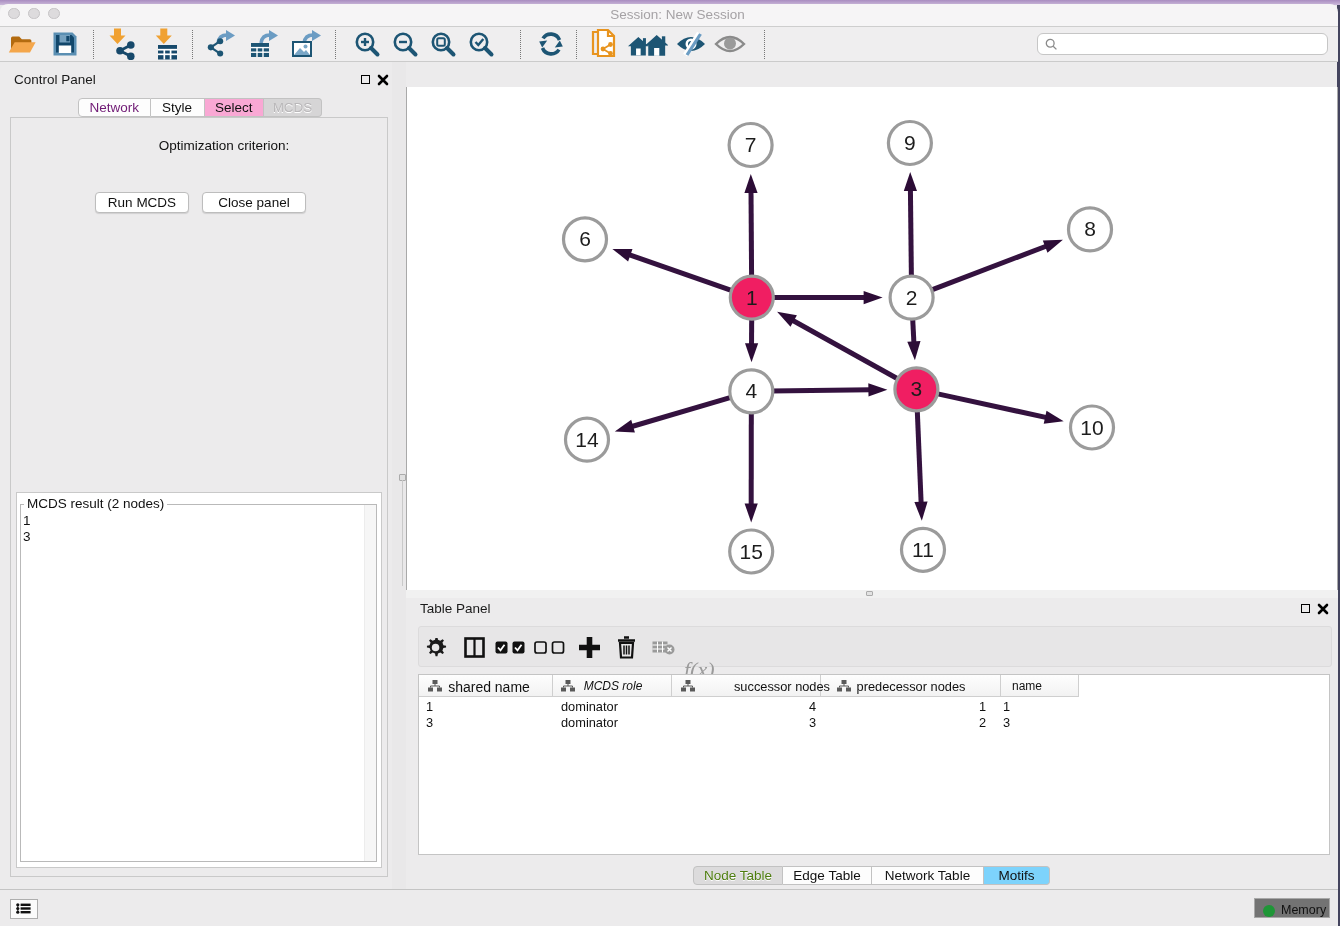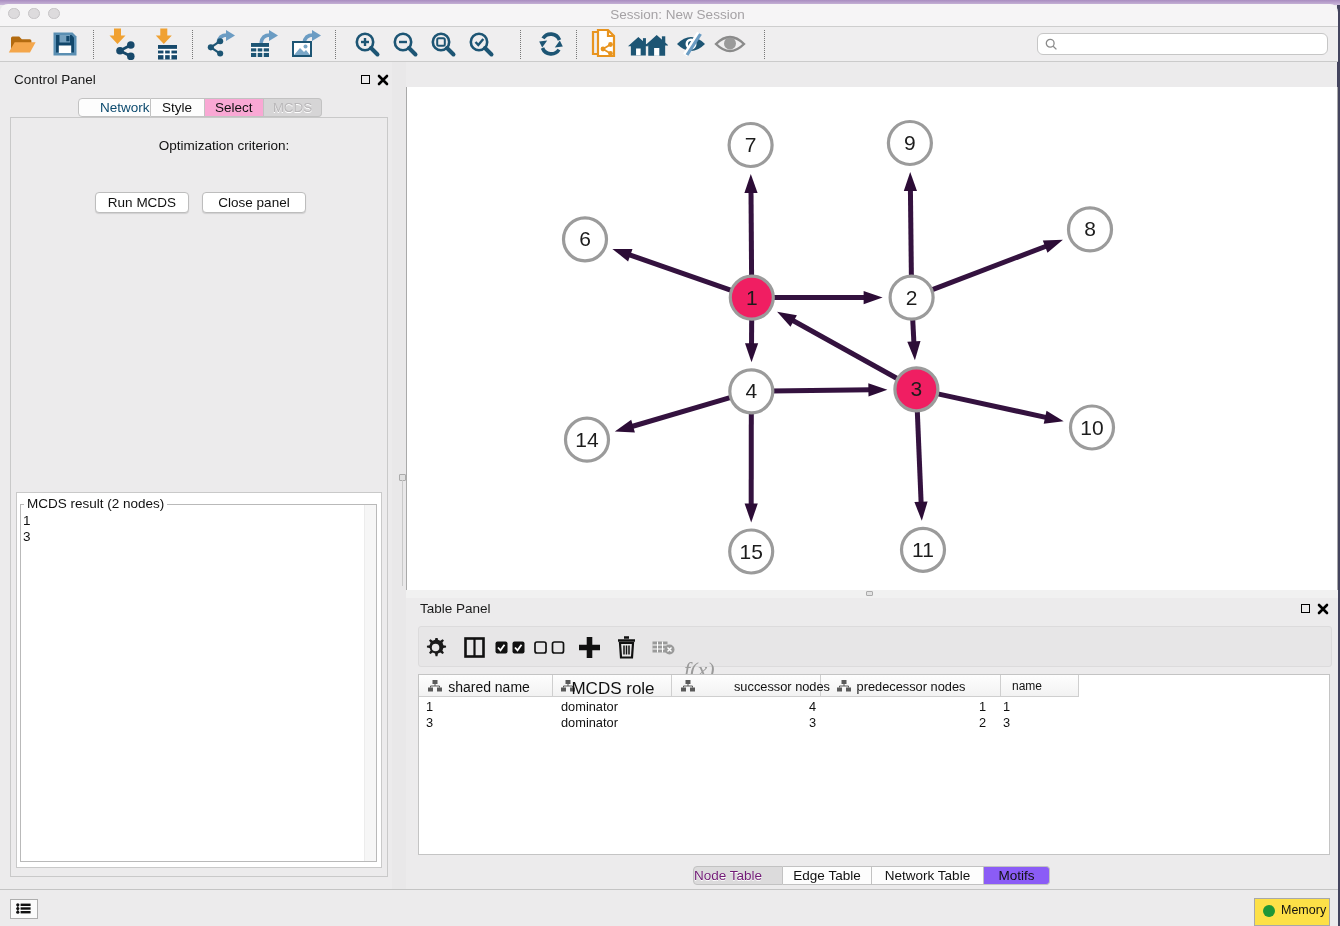--- a/index.html
+++ b/index.html
@@ -183,21 +183,21 @@
 </div>
 
 <div class="abs" style="left:0;top:62px;width:392px;height:828px;background:#ecebec;">
   <div class="abs" style="left:14px;top:10px;font-size:13.5px;color:#1a1a1a;">Control Panel</div>
   <div class="abs" style="left:361px;top:13px;width:9px;height:9px;border:1.6px solid #000;"></div>
   <svg class="abs" style="left:377px;top:12px;" width="12" height="12" viewBox="0 0 12 12">
       <path d="M2 2 L10 10 M10 2 L2 10" stroke="#000" stroke-width="2.6" stroke-linecap="round"></path>
     </svg>
 
   <div class="abs" style="left:78px;top:36px;width:244px;height:19px;font-size:13.5px;">
-    <div class="abs" style="left:0;top:0;width:72.5px;height:19px;background:#fdfdfd;border:1px solid #c2c2c2;border-radius:4px 0 0 4px;text-align:right;line-height:18px;color:#0c4a6e;">Network</div>
+    <div class="abs" style="left:0;top:0;width:72.5px;height:19px;background:#fdfdfd;border:1px solid #c2c2c2;border-radius:4px 0 0 4px;text-align:center;line-height:18px;color:#701a75;">Network</div>
     <div class="abs" style="left:72.5px;top:0;width:54px;height:19px;background:#fdfdfd;border:1px solid #c2c2c2;border-left:none;text-align:center;line-height:18px;color:#111;">Style</div>
     <div class="abs" style="left:126.5px;top:0;width:59.5px;height:19px;background:#f9a8d4;border:1px solid #c2c2c2;border-left:none;text-align:center;line-height:18px;color:#111;">Select</div>
     <div class="abs" style="left:186px;top:0;width:58px;height:19px;background:#d6d5d6;border:1px solid #c2c2c2;border-left:none;border-radius:0 4px 4px 0;text-align:center;line-height:18px;color:#b9b7b9;text-shadow:0 1px 0 #fff;">MCDS</div>
   </div>
 
   <div class="abs" style="left:10px;top:55px;width:378px;height:760px;border:1px solid #c9c9c9;background:#ecebec;"></div>
 
   <div class="abs" style="left:0;top:76px;width:392px;text-align:center;font-size:13.5px;color:#111;margin-left:28px;">Optimization criterion:</div>
 
 
@@ -370,56 +370,56 @@
         </svg>
 <svg class="abs" style="left:418px;top:5px;" width="14" height="12" viewBox="0 0 14 12">
           <g fill="#5a5a5a">
             <rect x="4.5" y="0" width="5" height="4"></rect>
             <rect x="0" y="7.5" width="5" height="4"></rect>
             <rect x="9" y="7.5" width="5" height="4"></rect>
           </g>
           <path d="M7 4 V6 M2.5 7.5 V6 H11.5 V7.5" fill="none" stroke="#5a5a5a" stroke-width="1"></path>
         </svg>
 <div class="abs" style="left:-10px;top:3.5px;width:160px;text-align:center;font-size:14px;color:#111;">shared name</div>
-<div class="abs" style="left:114px;top:3.5px;width:160px;text-align:center;font-size:17px;color:#111;">MCDS role</div>
+<div class="abs" style="left:114px;top:3.5px;width:160px;text-align:center;font-size:12px;color:#111;font-style:italic;">MCDS role</div>
 <div class="abs" style="left:251px;top:3.5px;width:160px;text-align:right;font-size:12.8px;color:#111;">successor nodes</div>
 <div class="abs" style="left:412px;top:3.5px;width:160px;text-align:center;font-size:12.8px;color:#111;">predecessor nodes</div>
 <div class="abs" style="left:528px;top:3.5px;width:160px;text-align:center;font-size:12px;color:#111;">name</div>
 </div>
     <div class="abs" style="left:7px;top:24px;font-size:12.8px;color:#111;">1</div>
 <div class="abs" style="left:142px;top:24px;font-size:12.8px;color:#111;">dominator</div>
 <div class="abs" style="left:297px;top:24px;width:100px;text-align:right;font-size:12.8px;color:#111;">4</div>
 <div class="abs" style="left:467px;top:24px;width:100px;text-align:right;font-size:12.8px;color:#111;">1</div>
 <div class="abs" style="left:584px;top:24px;font-size:12.8px;color:#111;">1</div>
 <div class="abs" style="left:7px;top:40px;font-size:12.8px;color:#111;">3</div>
 <div class="abs" style="left:142px;top:40px;font-size:12.8px;color:#111;">dominator</div>
 <div class="abs" style="left:297px;top:40px;width:100px;text-align:right;font-size:12.8px;color:#111;">3</div>
 <div class="abs" style="left:467px;top:40px;width:100px;text-align:right;font-size:12.8px;color:#111;">2</div>
 <div class="abs" style="left:584px;top:40px;font-size:12.8px;color:#111;">3</div>
   </div>
 
   <div class="abs" style="left:287px;top:268px;width:357px;height:19px;font-size:13.5px;">
-    <div class="abs" style="left:0;top:0;width:90px;height:19px;background:#dcdbdc;border:1px solid #c2c2c2;border-radius:4px 0 0 4px;text-align:left;line-height:18px;color:#701a75;text-shadow:0 1px 0 #fff;">Node Table</div>
+    <div class="abs" style="left:0;top:0;width:90px;height:19px;background:#dcdbdc;border:1px solid #c2c2c2;border-radius:4px 0 0 4px;text-align:center;line-height:18px;color:#4d7c0f;text-shadow:0 1px 0 #fff;">Node Table</div>
     <div class="abs" style="left:90px;top:0;width:89px;height:19px;background:#fdfdfd;border:1px solid #c2c2c2;border-left:none;text-align:center;line-height:18px;color:#111;">Edge Table</div>
     <div class="abs" style="left:179px;top:0;width:112px;height:19px;background:#fdfdfd;border:1px solid #c2c2c2;border-left:none;text-align:center;line-height:18px;color:#111;">Network Table</div>
-    <div class="abs" style="left:291px;top:0;width:66px;height:19px;background:#8b5cf6;border:1px solid #c2c2c2;border-left:none;border-radius:0 4px 4px 0;text-align:center;line-height:18px;color:#111;">Motifs</div>
+    <div class="abs" style="left:291px;top:0;width:66px;height:19px;background:#7dd3fc;border:1px solid #c2c2c2;border-left:none;border-radius:0 4px 4px 0;text-align:center;line-height:18px;color:#111;">Motifs</div>
   </div>
 </div>
 
 <div class="abs" style="left:0;top:889px;width:1338px;height:37px;background:#ecebec;border-top:1px solid #c4c4c4;">
   <div class="abs" style="left:10px;top:9px;width:27.5px;height:20px;background:#fbfbfb;border:1.4px solid #aeaeae;">
     <svg class="abs" style="left:5px;top:3px;" width="15" height="11" viewBox="0 0 15 11">
         <g fill="#111">
           <circle cx="1.8" cy="1.8" r="1.6"></circle>
           <circle cx="1.8" cy="5.5" r="1.6"></circle>
           <circle cx="1.8" cy="9.2" r="1.6"></circle>
           <rect x="4.6" y="0.6" width="10" height="2.4"></rect>
           <rect x="4.6" y="4.3" width="10" height="2.4"></rect>
           <rect x="4.6" y="8" width="10" height="2.4"></rect>
         </g>
         <line x1="1.8" y1="1.8" x2="1.8" y2="9.2" stroke="#111" stroke-width="0.8"></line>
       </svg>
   </div>
-  <div class="abs" style="left:1254px;top:8px;width:76px;height:28px;background:#fde047;border:1px solid #a8a8a8;">
+  <div class="abs" style="left:1254px;top:8px;width:76px;height:20px;background:#737373;border:1px solid #a8a8a8;">
     <div class="abs" style="left:8px;top:5.5px;width:12px;height:12px;border-radius:50%;background:#1f9637;"></div>
     <div class="abs" style="left:26px;top:4px;font-size:12.5px;color:#111;">Memory</div>
   </div>
 </div>
 
 </body></html>

